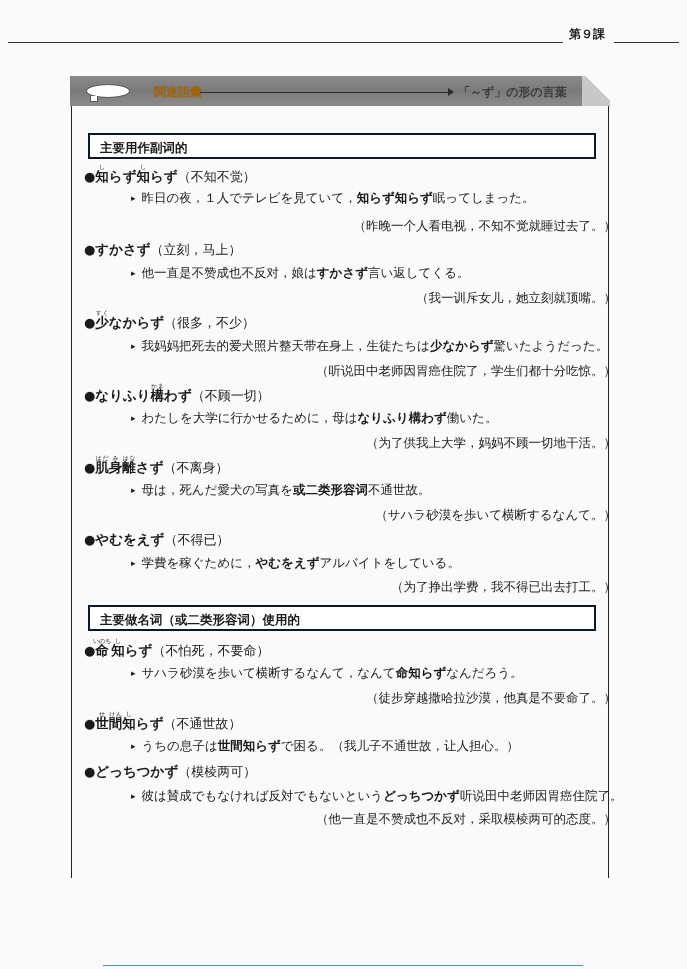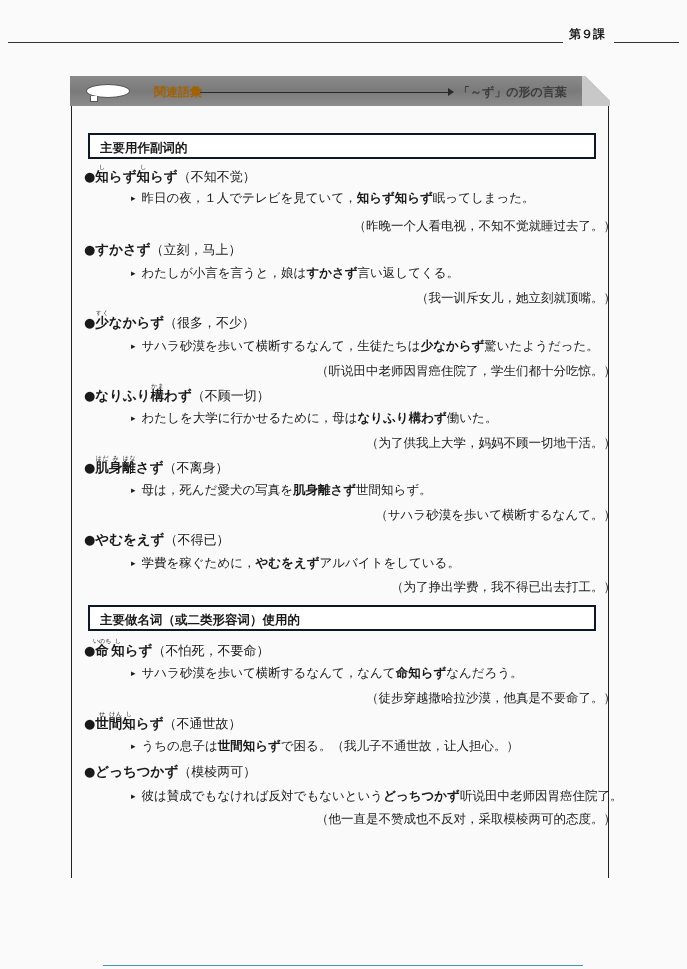--- a/index.html
+++ b/index.html
@@ -66,45 +66,45 @@
 </div>
 <div class="example" style="top:190px">
   <span class="tri">▸</span><span>昨日の夜，１人でテレビを見ていて，</span><b>知らず知らず</b><span>眠ってしまった。</span>
 </div>
 <div class="translation" style="top:218px">（昨晚一个人看电视，不知不觉就睡过去了。）</div>
 
 <div class="entry" style="top:241px">
   <span>●</span><span class="head">すかさず</span><span class="gloss">（立刻，马上）</span>
 </div>
 <div class="example" style="top:265px">
-  <span class="tri">▸</span><span>わたしが小言を言うと，娘は</span><b>すかさず</b><span>言い返してくる。</span>
+  <span class="tri">▸</span><span>他一直是不赞成也不反对，娘は</span><b>すかさず</b><span>言い返してくる。</span>
 </div>
 <div class="translation" style="top:290px">（我一训斥女儿，她立刻就顶嘴。）</div>
 
 <div class="entry" style="top:310px">
   <span>●</span><span class="head"><ruby><span>少</span><rt>すく</rt></ruby><span>なからず</span></span><span class="gloss">（很多，不少）</span>
 </div>
 <div class="example" style="top:338px">
-  <span class="tri">▸</span><span>サハラ砂漠を歩いて横断するなんて，生徒たちは</span><b>少なからず</b><span>驚いたようだった。</span>
+  <span class="tri">▸</span><span>我妈妈把死去的爱犬照片整天带在身上，生徒たちは</span><b>少なからず</b><span>驚いたようだった。</span>
 </div>
 <div class="translation" style="top:363px">（听说田中老师因胃癌住院了，学生们都十分吃惊。）</div>
 
 <div class="entry" style="top:383px">
   <span>●</span><span class="head"><span>なりふり</span><ruby><span>構</span><rt>かま</rt></ruby><span>わず</span></span><span class="gloss">（不顾一切）</span>
 </div>
 <div class="example" style="top:410px">
   <span class="tri">▸</span><span>わたしを大学に行かせるために，母は</span><b>なりふり構わず</b><span>働いた。</span>
 </div>
 <div class="translation" style="top:435px">（为了供我上大学，妈妈不顾一切地干活。）</div>
 
 <div class="entry" style="top:455px">
   <span>●</span><span class="head"><ruby><span>肌</span><rt>はだ</rt></ruby><ruby><span>身</span><rt>み</rt></ruby><ruby><span>離</span><rt>はな</rt></ruby><span>さず</span></span><span class="gloss">（不离身）</span>
 </div>
 <div class="example" style="top:482px">
-  <span class="tri">▸</span><span>母は，死んだ愛犬の写真を</span><b>肌身離さず</b><span>世間知らず。</span>
+  <span class="tri">▸</span><span>母は，死んだ愛犬の写真を</span><b>或二类形容词</b><span>不通世故。</span>
 </div>
 <div class="translation" style="top:507px">（サハラ砂漠を歩いて横断するなんて。）</div>
 
 <div class="entry" style="top:531px">
   <span>●</span><span class="head">やむをえず</span><span class="gloss">（不得已）</span>
 </div>
 <div class="example" style="top:555px">
   <span class="tri">▸</span><span>学費を稼ぐために，</span><b>やむをえず</b><span>アルバイトをしている。</span>
 </div>
 <div class="translation" style="top:579px">（为了挣出学费，我不得已出去打工。）</div>

